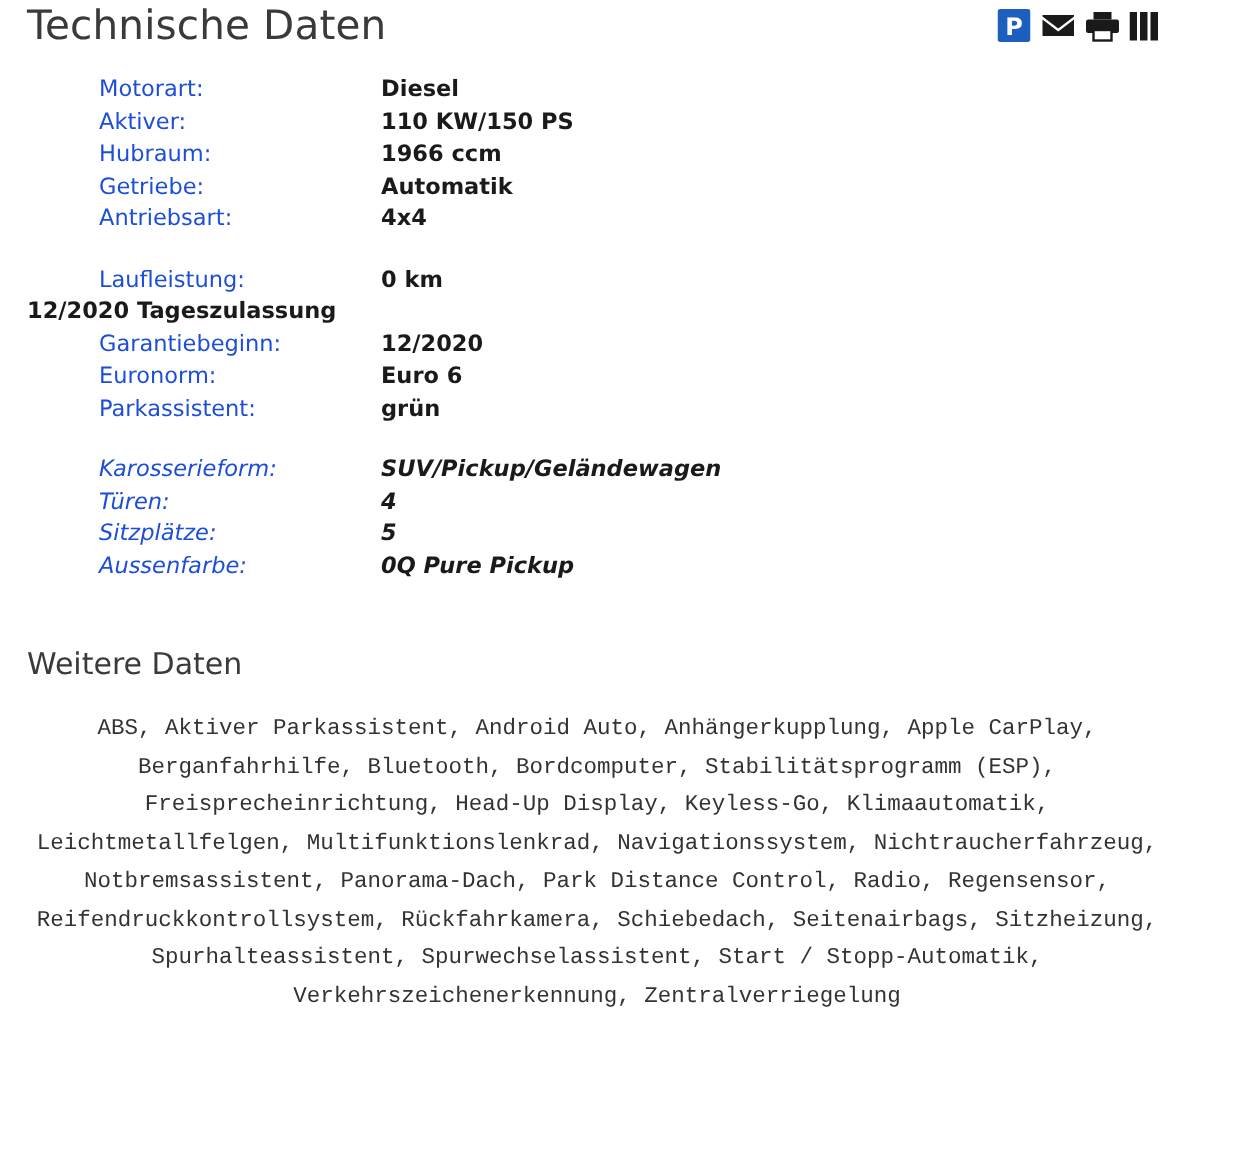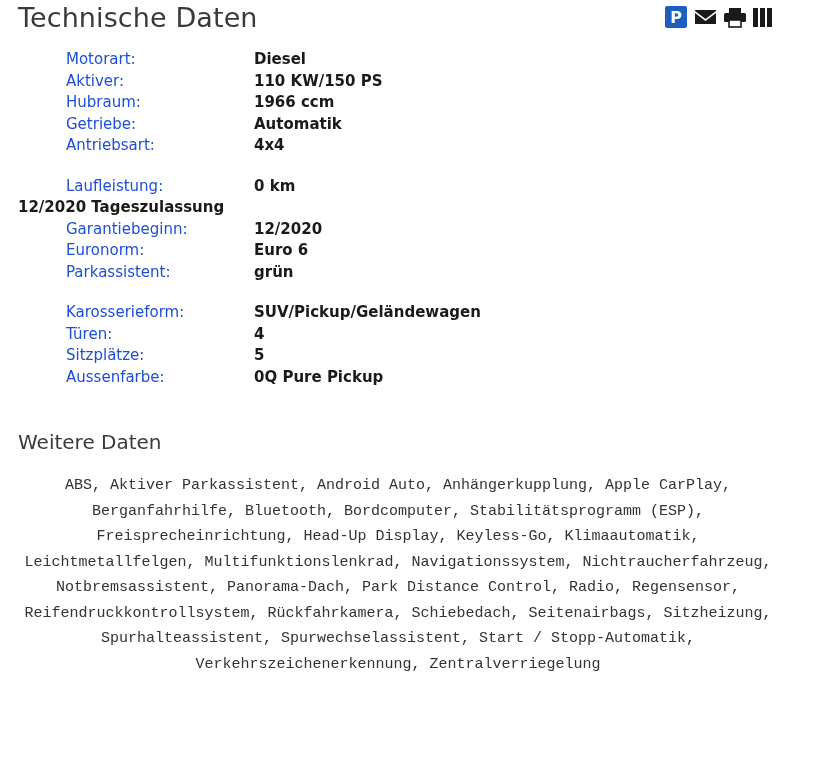--- a/index.html
+++ b/index.html
@@ -48,20 +48,21 @@
   }
   
   .specs {
     margin-top: 16px;
   }
   .spec-group {
     margin-bottom: 19px;
   }
   .spec-group:last-child {
     margin-bottom: 0;
+    font-style: italic;
   }
   .spec-row {
     display: flex;
     align-items: baseline;
     line-height: 21.5px;
     font-size: 15px;
   }
   .spec-label {
     width: 188px;
     flex: 0 0 188px;

